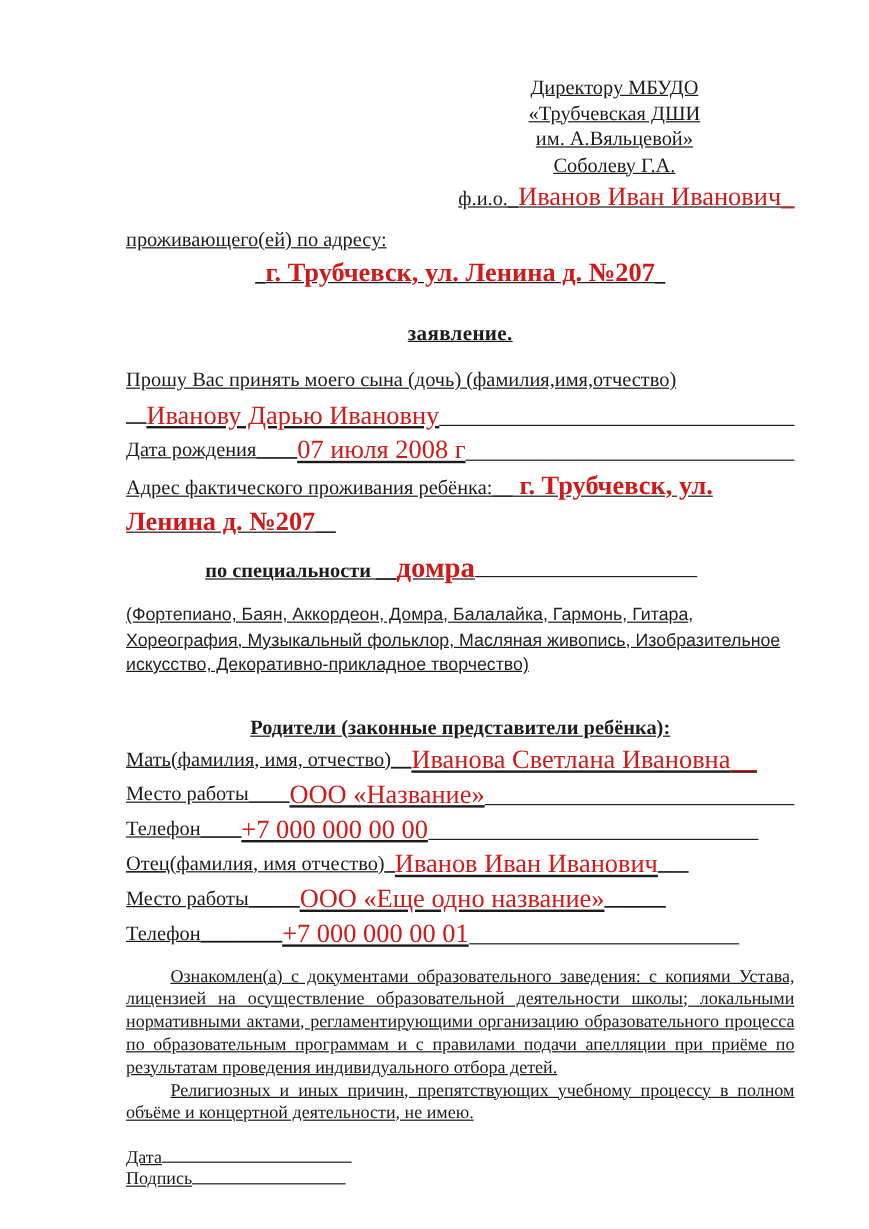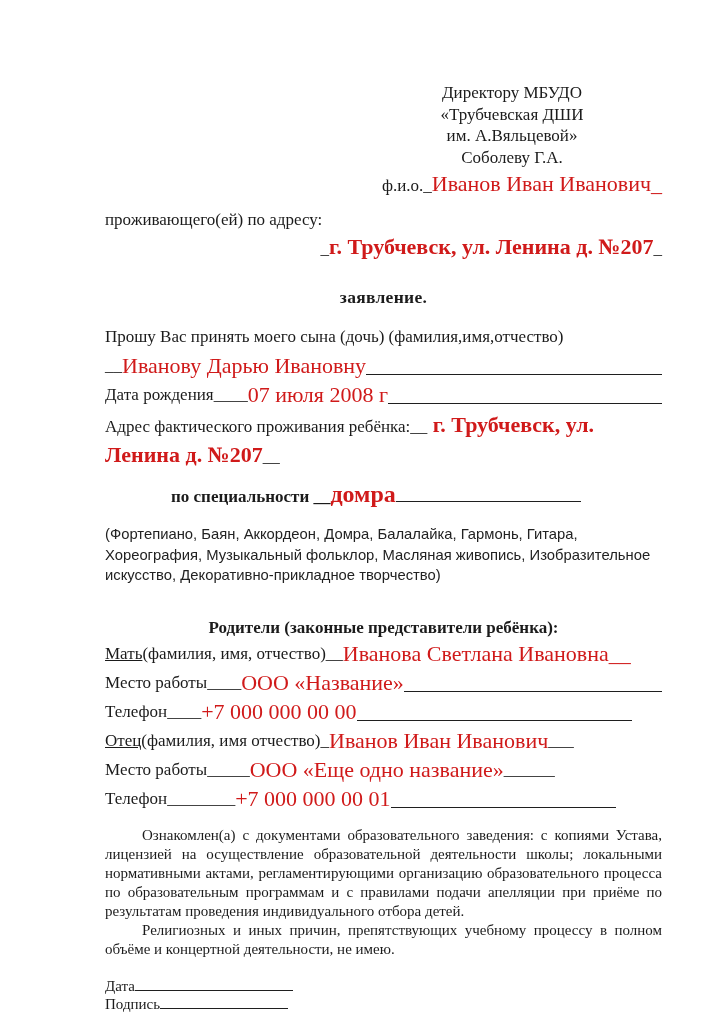--- a/index.html
+++ b/index.html
@@ -2,27 +2,27 @@
 <html><head>
 <meta charset="utf-8">
 <style>
   html,body { margin:0; padding:0; background:#ffffff; }
   .page {
     width:724px; height:1024px; background:#ffffff;
     font-family:"Liberation Serif", serif;
     color:#1b1b1b; position:relative; overflow:hidden;
     box-sizing:border-box;
   }
-  .content { padding:82px 62px 0 105px; box-sizing:border-box; }
+  .content { padding:62px 62px 0 105px; box-sizing:border-box;text-decoration:underline; }
 
   
   .header-block { width:300px; margin-left:auto; text-align:center; font-size:17px; line-height:21.5px; }
   .fio-line   { text-align:right; margin-top:3px; font-size:17px; line-height:26px; }
   .addr-label { text-align:left; margin-top:10px; font-size:17px; line-height:21px; }
-  .addr-value { text-align:right; margin-top:3px; font-size:17px; line-height:28px; }
+  .addr-value { text-align:center; margin-top:3px; font-size:17px; line-height:28px; }
 
   .red   { color:#d01a1a; font-size:22px; }
   .red.b { font-weight:bold; }
   .red.big { font-size:24px; }
   .red.slightly { font-size:21px; }
 
   .doc-title { text-align:center; font-weight:bold; font-size:17.5px; margin-top:24px; letter-spacing:0.3px; }
 
   .body-line { font-size:17px; line-height:26px; }
   .fline { display:flex; align-items:flex-end; margin-top:3px; }

